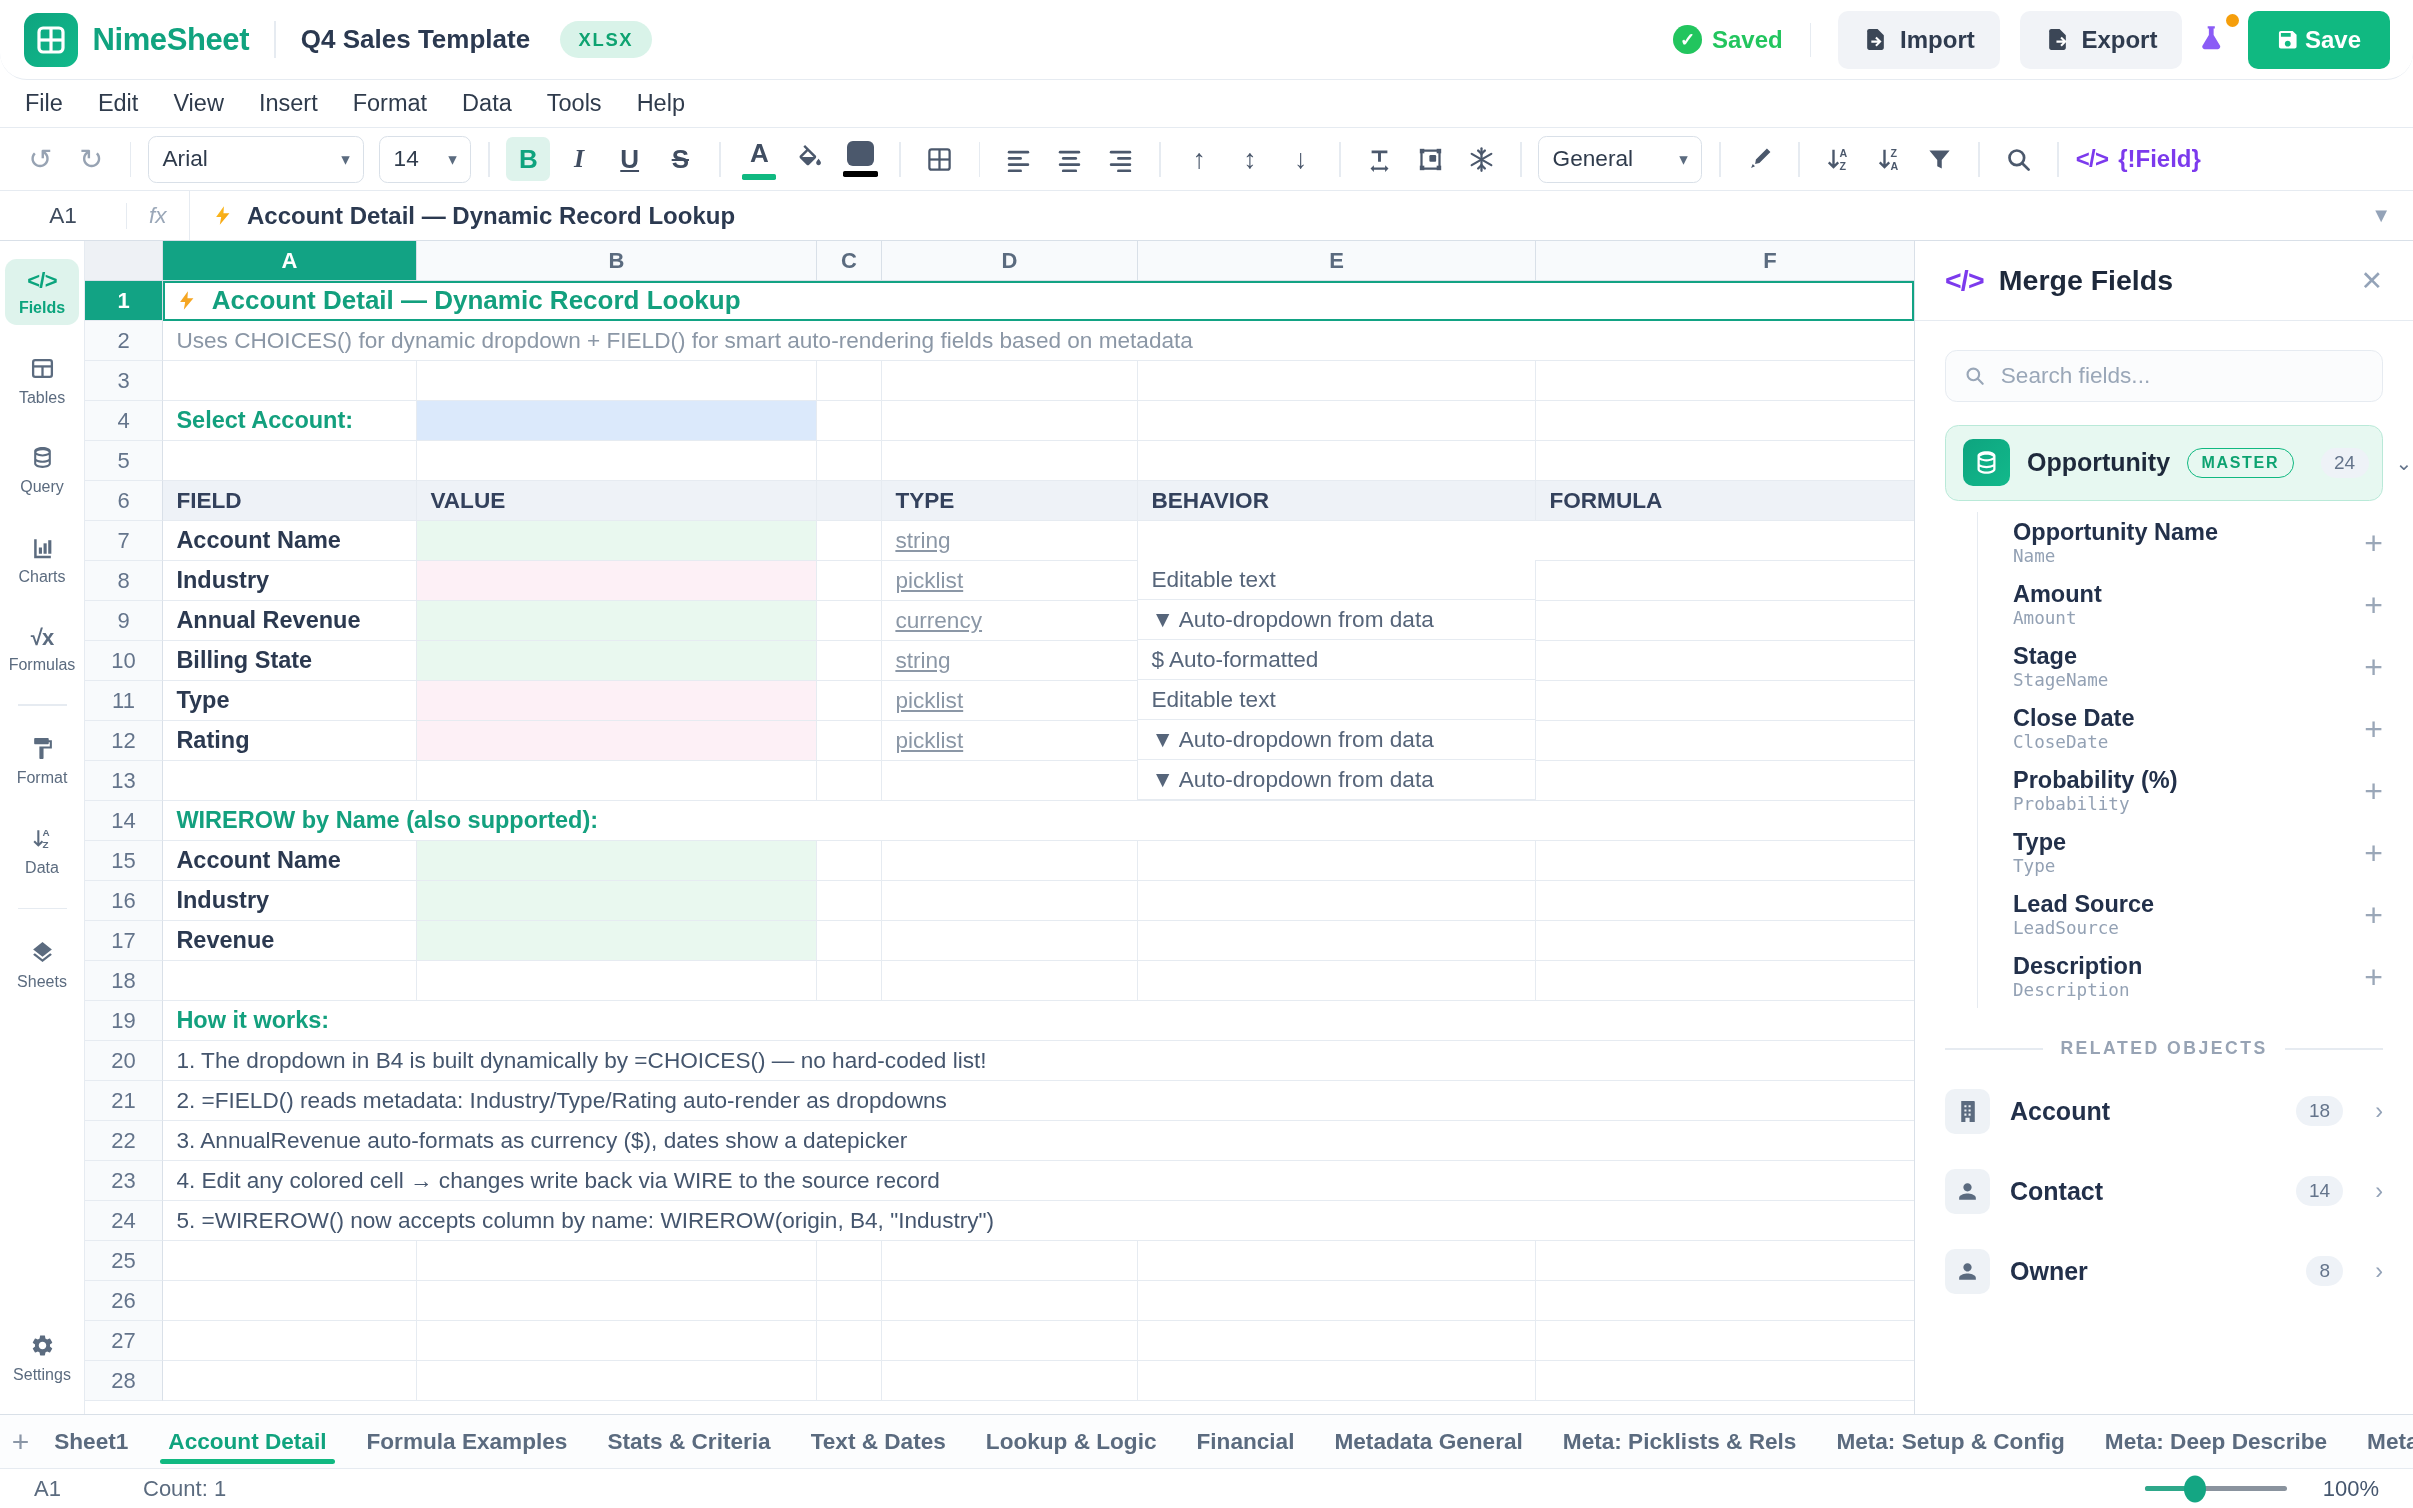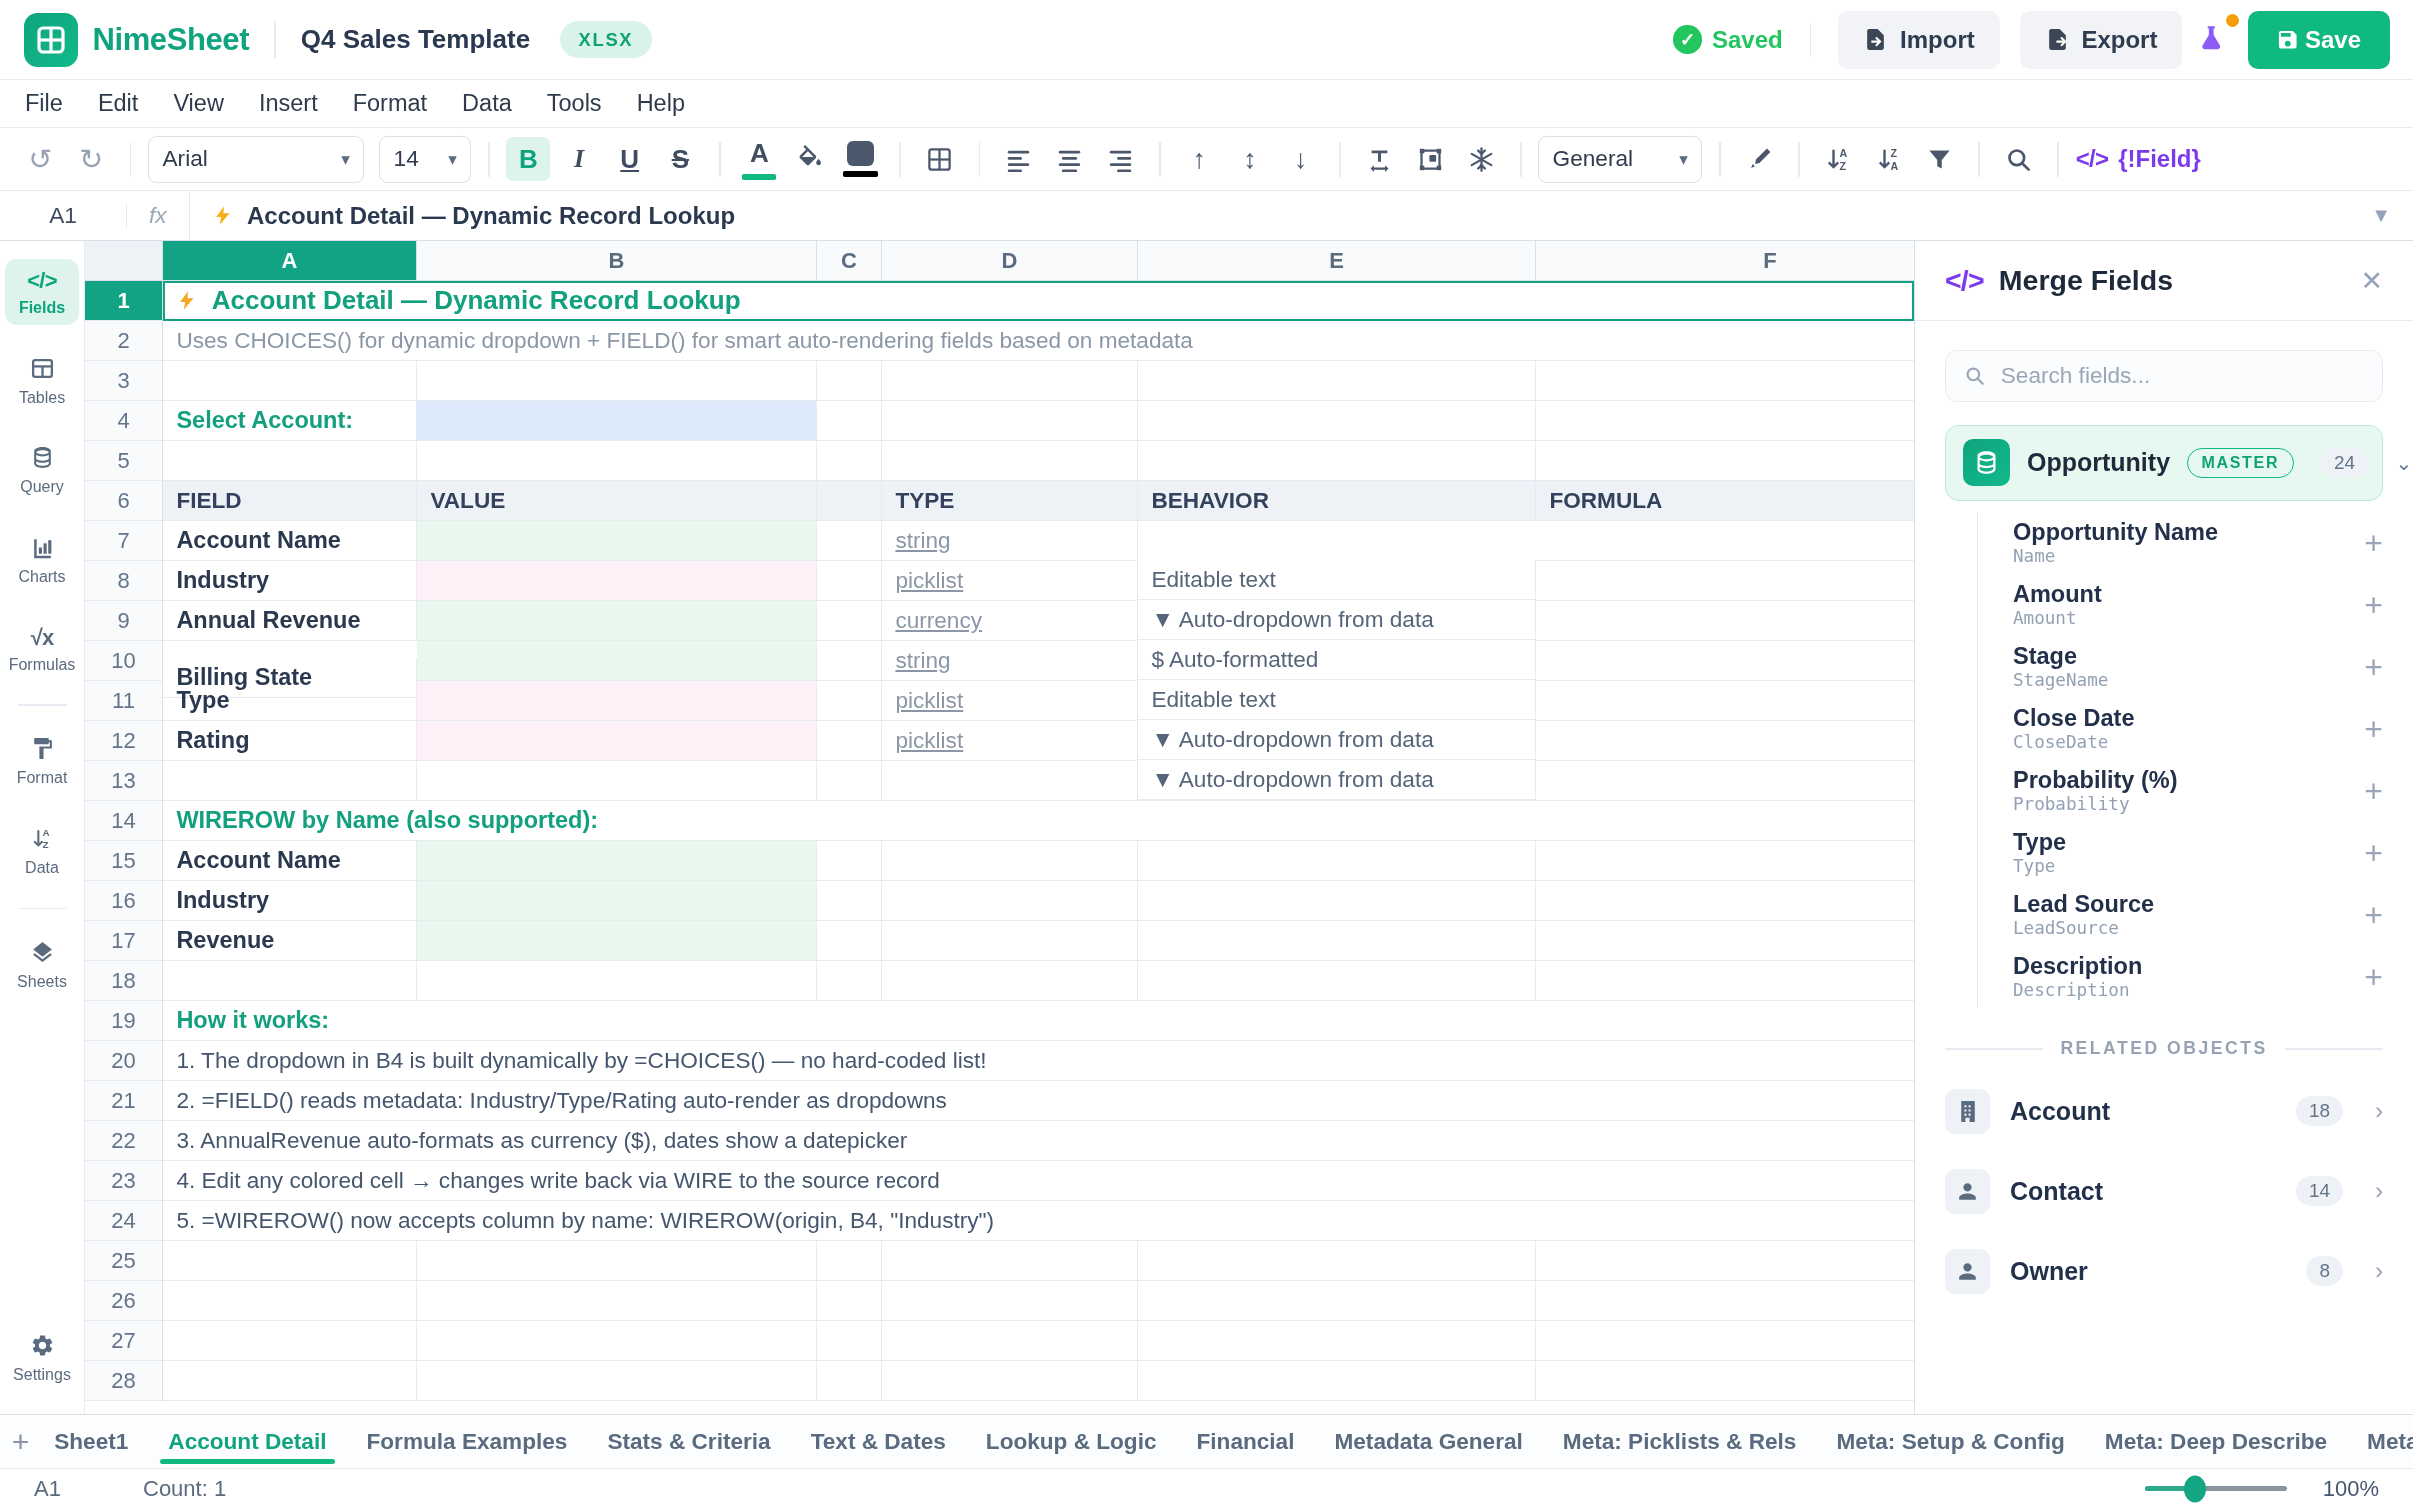--- a/index.html
+++ b/index.html
@@ -11,21 +11,21 @@
     --purple:#7c3aed; --orange:#f59e0b; --green:#22c55e;
     --fill-green:#e9f8ef; --fill-pink:#fdf0f6; --fill-blue:#dbe9fb;
     --btn-bg:#f1f3f7;
   }
   *{margin:0;padding:0;box-sizing:border-box;}
   html,body{width:2413px;height:1508px;}
   body{font-family:"Liberation Sans",sans-serif;background:#fff;color:var(--ink);overflow:hidden;}
   #app{position:relative;width:2413px;height:1508px;background:#fff;}
 
   
-  .topbar{height:80px;display:flex;align-items:center;padding:0 23.5px;border-bottom:0.8px solid var(--line);}
+  .topbar{height:80px;display:flex;align-items:center;padding:0 23.5px;border-bottom:0.8px solid var(--line);border-radius:27px;}
   .logo{width:54px;height:54px;border-radius:13.4px;background:linear-gradient(135deg,#0ea47f,#12b98b);display:flex;align-items:center;justify-content:center;}
   .brand{font-size:31px;font-weight:800;color:#10a37f;margin-left:15px;letter-spacing:-0.4px;}
   .tb-div{width:1.7px;height:37px;background:var(--line);margin:0 25px;}
   .doc-title{font-size:26px;font-weight:600;color:#2b3950;}
   .badge-xlsx{margin-left:30px;background:#d9f3e9;color:#0ea371;font-size:18.4px;font-weight:700;letter-spacing:1.7px;padding:7.5px 18.4px;border-radius:837px;}
   .topbar .grow{flex:1;}
   .saved{display:flex;align-items:center;gap:10px;color:var(--green);font-size:24px;font-weight:600;}
   .saved .ck{width:28.5px;height:28.5px;border-radius:50%;background:var(--green);color:#fff;display:flex;align-items:center;justify-content:center;font-size:18.4px;font-weight:800;}
   .top-btn{display:flex;align-items:center;gap:11.7px;background:var(--btn-bg);border:none;border-radius:10px;padding:15px 25px;font-size:24px;font-weight:600;color:#2f3b4f;font-family:inherit;cursor:pointer;}
   .flask-wrap{position:relative;margin:0 22px 0 15px;}
@@ -550,21 +550,21 @@
               <div class="g-cell fill-green" style="width: 400px;"></div>
               <div class="g-cell" style="width: 65px;"></div>
               <div class="g-cell c-type" style="width: 256px;">currency</div>
               <div class="g-cell c-behavior" style="width: 398px;">$ Auto-formatted</div>
               <div class="g-cell" style="width: 469px;"></div>
             </div>
           </div>
           <div class="g-row">
             <div class="rh">10</div>
             <div class="cells">
-              <div class="g-cell c-label" style="width: 254px; margin-top: 17px;">Billing State</div>
+              <div class="g-cell c-label" style="width: 254px;">Billing State</div>
               <div class="g-cell fill-green" style="width: 400px;"></div>
               <div class="g-cell" style="width: 65px;"></div>
               <div class="g-cell c-type" style="width: 256px;">string</div>
               <div class="g-cell c-behavior" style="width: 398px;">Editable text</div>
               <div class="g-cell" style="width: 469px;"></div>
             </div>
           </div>
           <div class="g-row">
             <div class="rh">11</div>
             <div class="cells">

